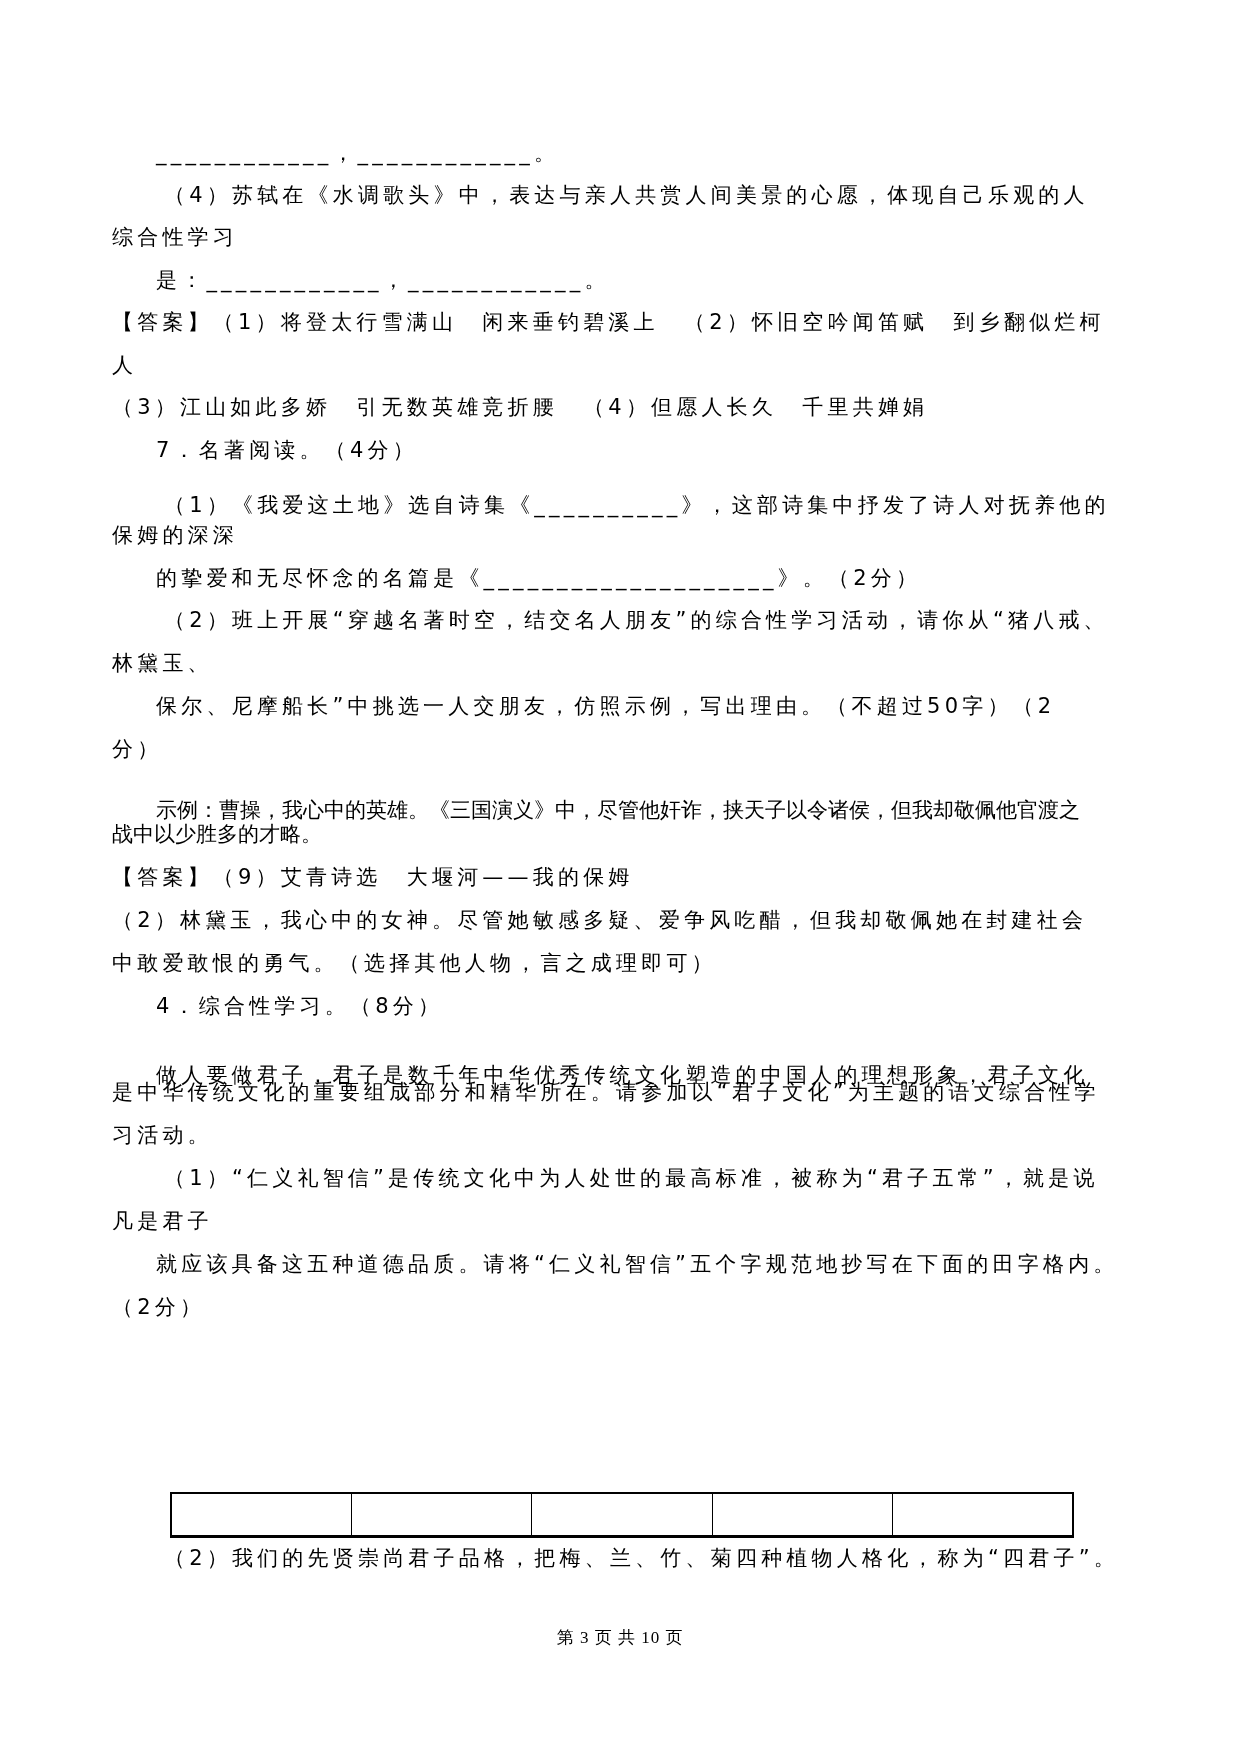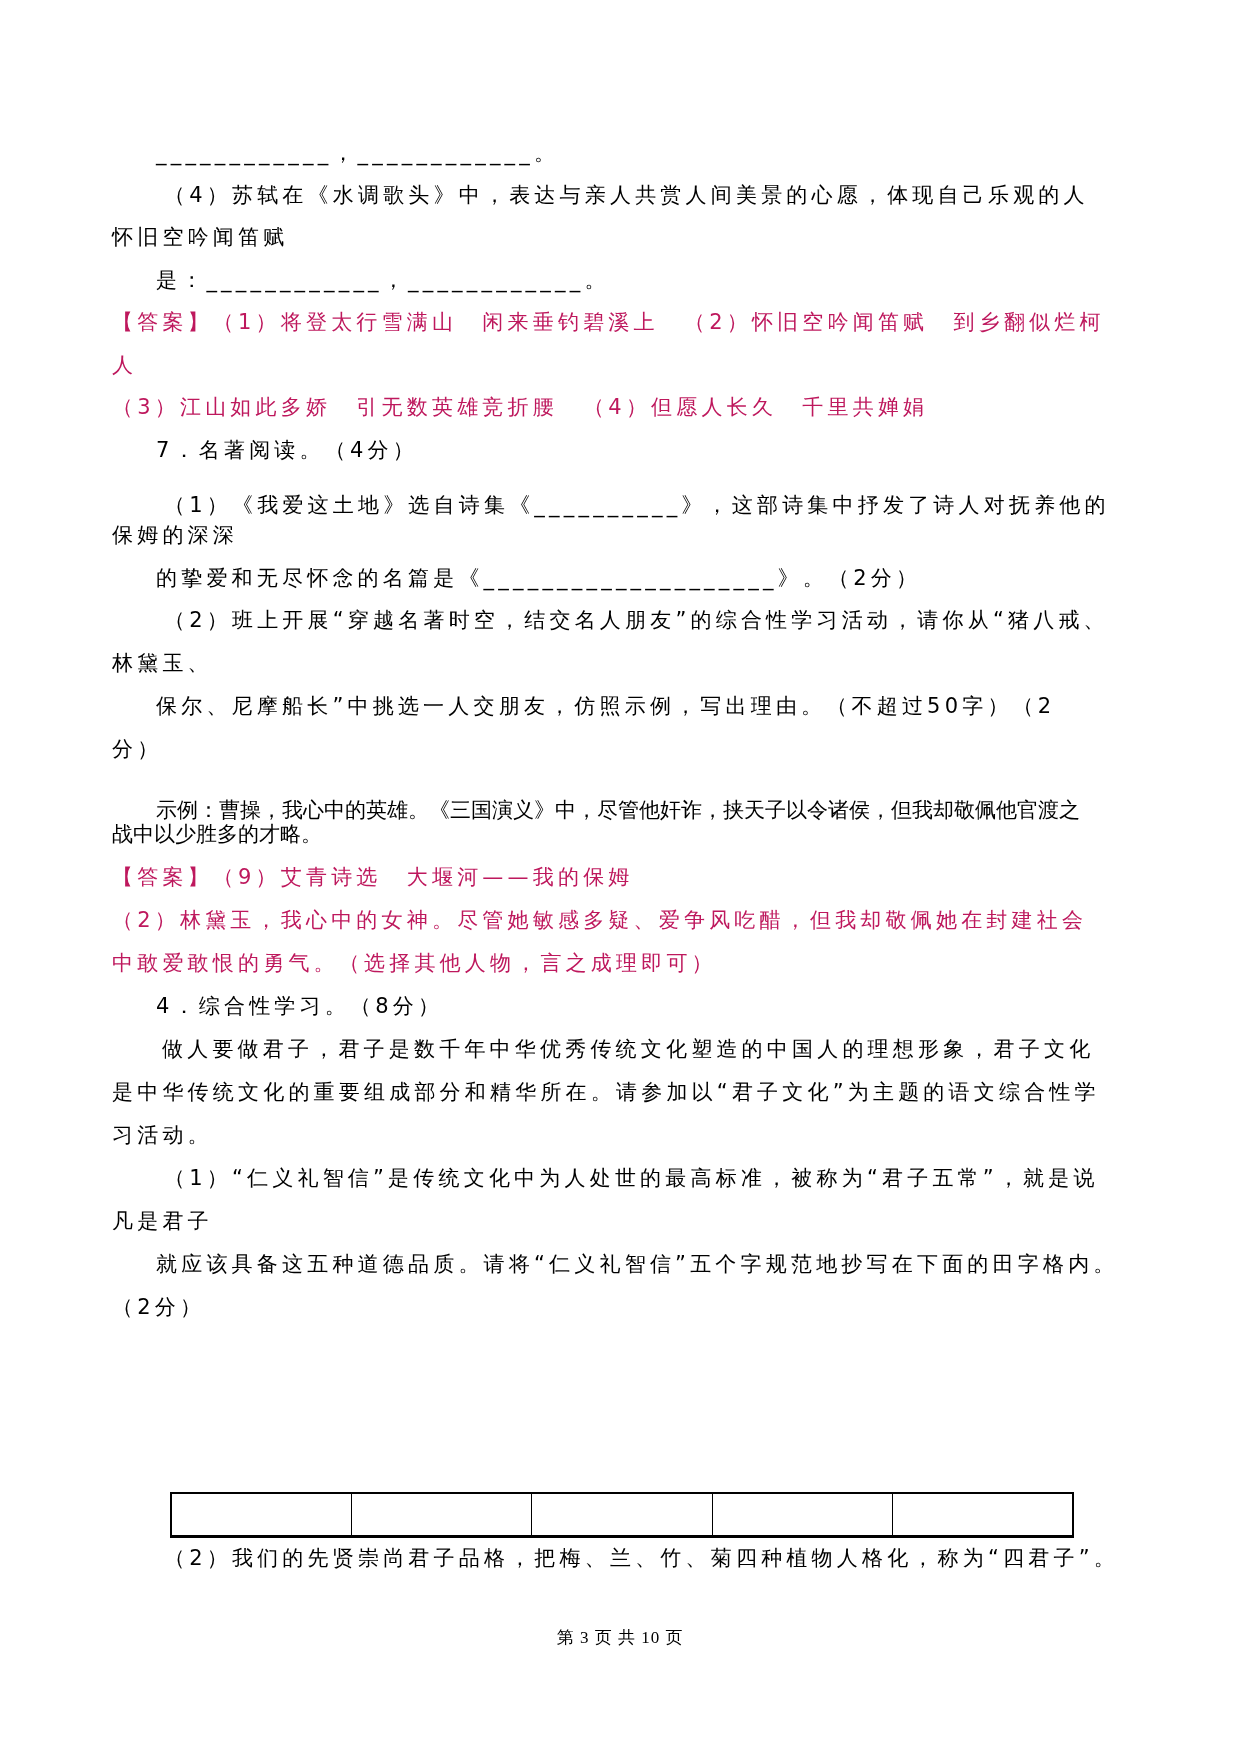--- a/index.html
+++ b/index.html
@@ -25,21 +25,21 @@
     .line {
       position: absolute;
       left: 112px;
       font-size: 21px;
       letter-spacing: 4.2px;
       white-space: nowrap;
       line-height: 30px;
     }
     .indent { left: 156px; }
     .indent-s { left: 164px; }
-    .answer { color: #be185d; }
+    .answer { color: #000000; }
     .blank-grid {
       position: absolute;
       left: 170px;
       top: 1492px;
       width: 904px;
       height: 46px;
       border: 2px solid #000;
       border-bottom-width: 3px;
       display: flex;
       box-sizing: border-box;
@@ -61,42 +61,42 @@
       font-family: "Liberation Serif", "DejaVu Serif", serif;
     }
   </style>
 </head>
 <body>
 
 <div class="page">
 
   <div class="line indent" style="top:138px;">____________，____________。</div>
   <div class="line indent-s" style="top:180px;">（4）苏轼在《水调歌头》中，表达与亲人共赏人间美景的心愿，体现自己乐观的人</div>
-  <div class="line" style="top:222px;">怀旧空吟闻笛赋</div>
+  <div class="line" style="top:222px;">综合性学习</div>
   <div class="line indent" style="top:265px;">是：____________，____________。</div>
   <div class="line answer" style="top:307px;">【答案】（1）将登太行雪满山　闲来垂钓碧溪上　（2）怀旧空吟闻笛赋　到乡翻似烂柯</div>
   <div class="line answer" style="top:350px;">人</div>
   <div class="line answer" style="top:392px;">（3）江山如此多娇　引无数英雄竞折腰　（4）但愿人长久　千里共婵娟</div>
 
   <div class="line indent" style="top:435px;">7．名著阅读。（4分）</div>
   <div class="line indent-s" style="top:478px;margin-top:12px;">（1）《我爱这土地》选自诗集《__________》，这部诗集中抒发了诗人对抚养他的</div>
   <div class="line" style="top:520px;">保姆的深深</div>
   <div class="line indent" style="top:563px;">的挚爱和无尽怀念的名篇是《____________________》。（2分）</div>
   <div class="line indent-s" style="top:605px;">（2）班上开展“穿越名著时空，结交名人朋友”的综合性学习活动，请你从“猪八戒、</div>
   <div class="line" style="top:648px;">林黛玉、</div>
   <div class="line indent" style="top:691px;">保尔、尼摩船长”中挑选一人交朋友，仿照示例，写出理由。（不超过50字）（2</div>
   <div class="line" style="top:734px;">分）</div>
   <div class="line indent" style="top:776px; letter-spacing:0px;margin-top:19px;">示例：曹操，我心中的英雄。《三国演义》中，尽管他奸诈，挟天子以令诸侯，但我却敬佩他官渡之</div>
   <div class="line" style="top:819px; letter-spacing:0px;">战中以少胜多的才略。</div>
   <div class="line answer" style="top:862px;">【答案】（9）艾青诗选　大堰河——我的保姆</div>
   <div class="line answer" style="top:905px;">（2）林黛玉，我心中的女神。尽管她敏感多疑、爱争风吃醋，但我却敬佩她在封建社会</div>
   <div class="line answer" style="top:948px;">中敢爱敢恨的勇气。（选择其他人物，言之成理即可）</div>
 
   <div class="line indent" style="top:991px;">4．综合性学习。（8分）</div>
-  <div class="line indent" style="top:1034px;margin-left:6px;">做人要做君子，君子是数千年中华优秀传统文化塑造的中国人的理想形象，君子文化</div>
+  <div class="line indent" style="top:1060px;">做人要做君子，君子是数千年中华优秀传统文化塑造的中国人的理想形象，君子文化</div>
   <div class="line" style="top:1077px;">是中华传统文化的重要组成部分和精华所在。请参加以“君子文化”为主题的语文综合性学</div>
   <div class="line" style="top:1120px;">习活动。</div>
   <div class="line indent-s" style="top:1163px;">（1）“仁义礼智信”是传统文化中为人处世的最高标准，被称为“君子五常”，就是说</div>
   <div class="line" style="top:1206px;">凡是君子</div>
   <div class="line indent" style="top:1249px;">就应该具备这五种道德品质。请将“仁义礼智信”五个字规范地抄写在下面的田字格内。</div>
   <div class="line" style="top:1292px; left:112px;">（2分）</div>
 
   <div class="blank-grid" style="top:1492px;">
     <div class="grid-cell"></div>
     <div class="grid-cell"></div>

